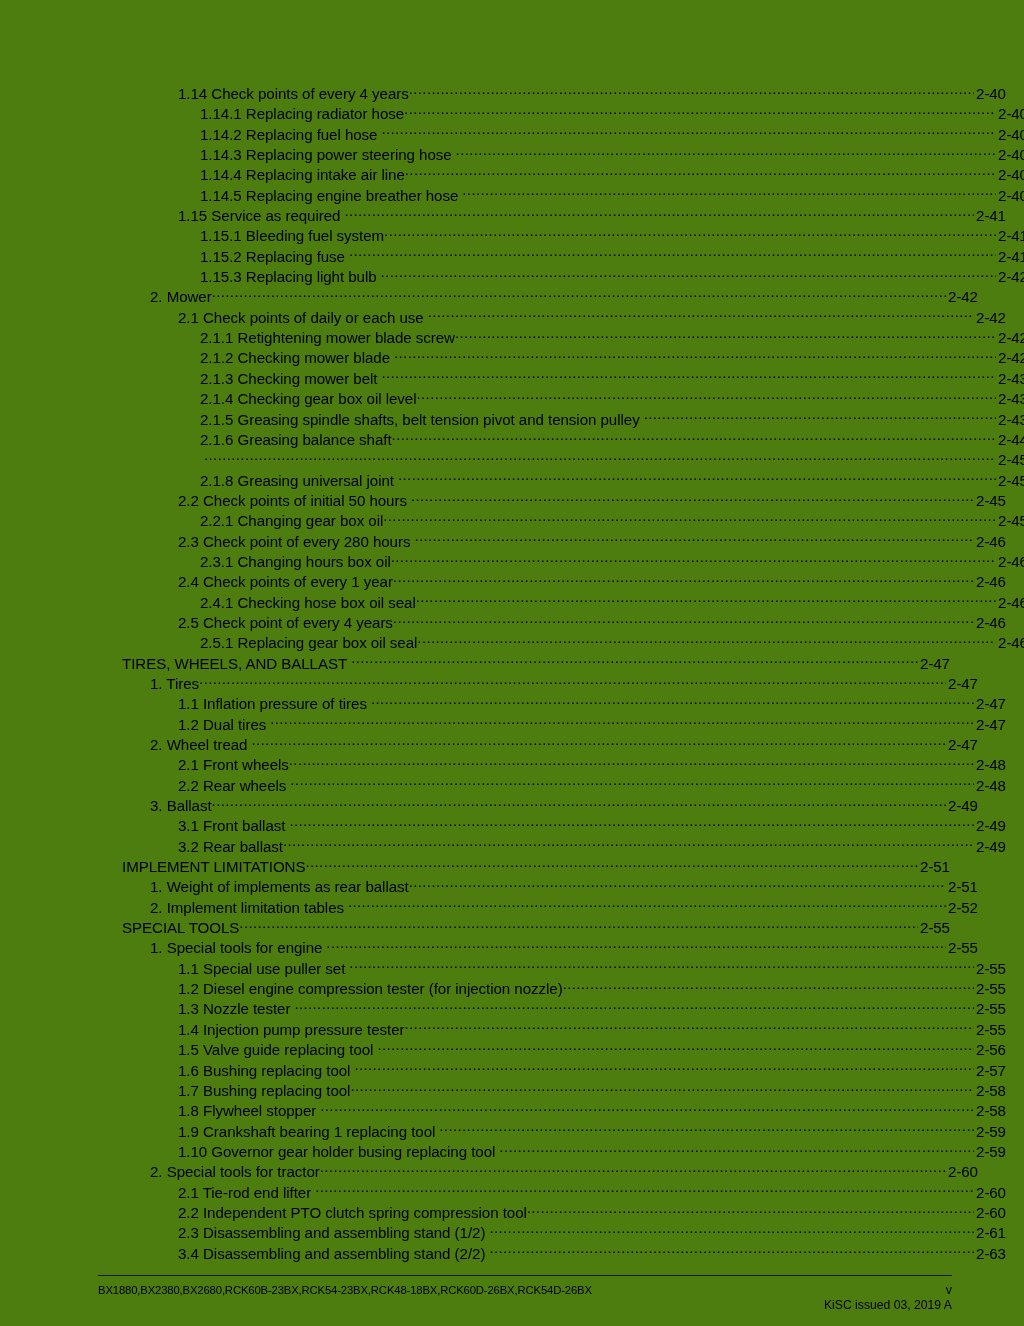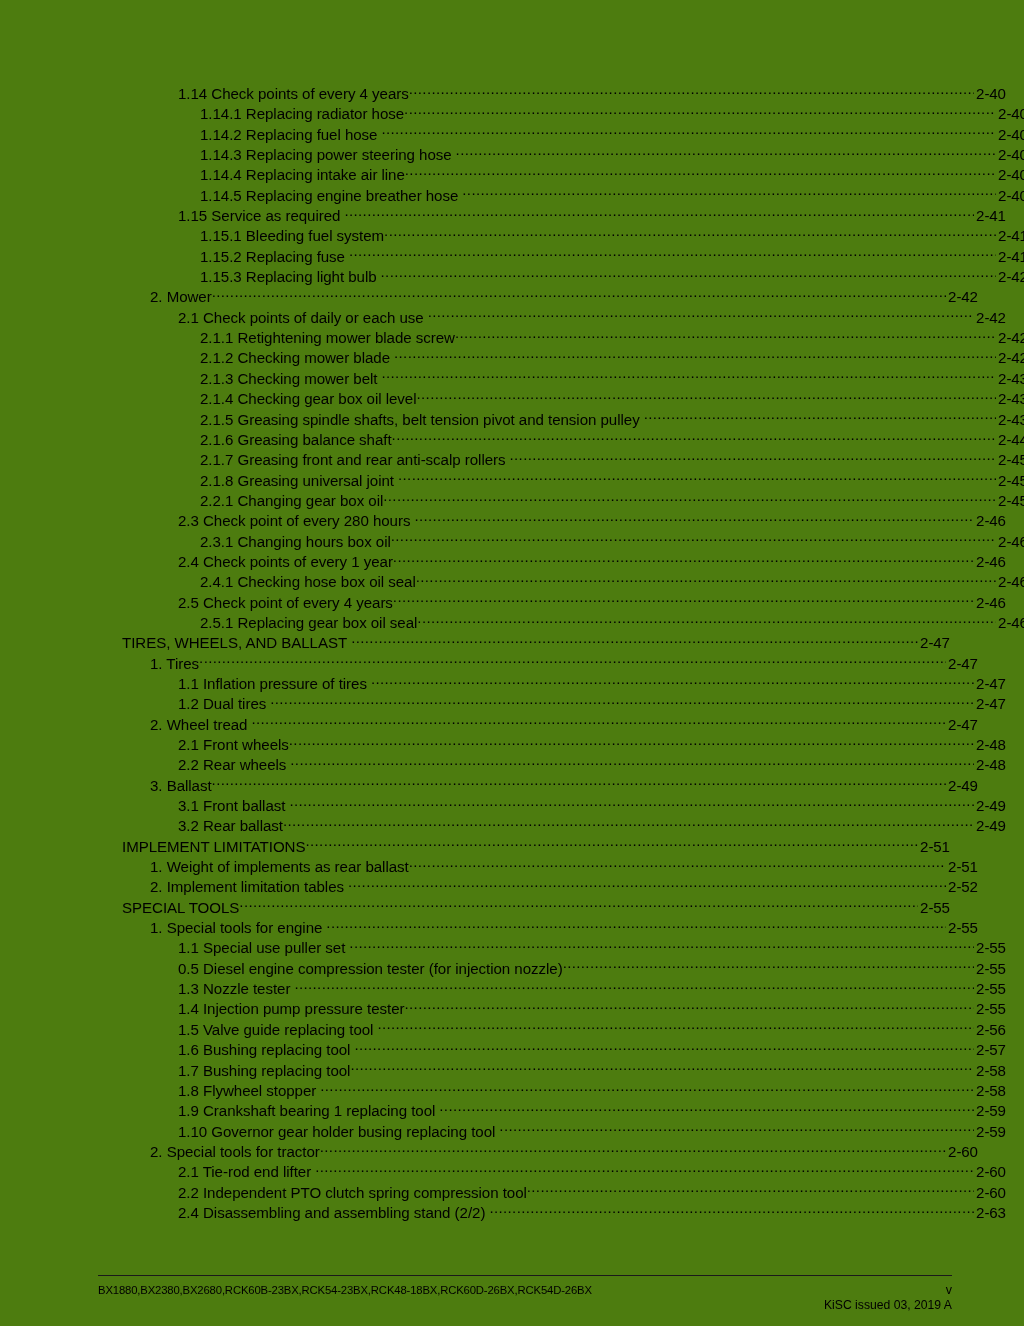--- a/index.html
+++ b/index.html
@@ -205,26 +205,30 @@
         <span class="title">2.1.5 Greasing spindle shafts, belt tension pivot and tension pulley</span>
         <span class="leader"></span>
         <span class="pageno">2-43</span>
       </div>
       <div class="toc-entry lvl3 nogap">
         <span class="title">2.1.6 Greasing balance shaft</span>
         <span class="leader"></span>
         <span class="pageno">2-44</span>
       </div>
       <div class="toc-entry lvl3 gap">
-        <span class="title">2.1.7 Greasing front and rear anti-scalp rollers</span>
         <span class="leader"></span>
         <span class="pageno">2-45</span>
       </div>
       <div class="toc-entry lvl3 gap">
         <span class="title">2.1.8 Greasing universal joint</span>
+        <span class="leader"></span>
+        <span class="pageno">2-45</span>
+      </div>
+      <div class="toc-entry lvl2 gap">
+        <span class="title">2.2 Check points of initial 50 hours</span>
         <span class="leader"></span>
         <span class="pageno">2-45</span>
       </div>
       <div class="toc-entry lvl3 nogap">
         <span class="title">2.2.1 Changing gear box oil</span>
         <span class="leader"></span>
         <span class="pageno">2-45</span>
       </div>
       <div class="toc-entry lvl2 gap">
         <span class="title">2.3 Check point of every 280 hours</span>
@@ -330,21 +334,21 @@
         <span class="title">1. Special tools for engine</span>
         <span class="leader"></span>
         <span class="pageno">2-55</span>
       </div>
       <div class="toc-entry lvl2 gap">
         <span class="title">1.1 Special use puller set</span>
         <span class="leader"></span>
         <span class="pageno">2-55</span>
       </div>
       <div class="toc-entry lvl2 nogap">
-        <span class="title">0.5 Diesel engine compression tester (for injection nozzle)</span>
+        <span class="title">1.2 Diesel engine compression tester (for injection nozzle)</span>
         <span class="leader"></span>
         <span class="pageno">2-55</span>
       </div>
       <div class="toc-entry lvl2 gap">
         <span class="title">1.3 Nozzle tester</span>
         <span class="leader"></span>
         <span class="pageno">2-55</span>
       </div>
       <div class="toc-entry lvl2 nogap">
         <span class="title">1.4 Injection pump pressure tester</span>
@@ -390,21 +394,26 @@
         <span class="title">2.1 Tie-rod end lifter</span>
         <span class="leader"></span>
         <span class="pageno">2-60</span>
       </div>
       <div class="toc-entry lvl2 nogap">
         <span class="title">2.2 Independent PTO clutch spring compression tool</span>
         <span class="leader"></span>
         <span class="pageno">2-60</span>
       </div>
       <div class="toc-entry lvl2 gap">
-        <span class="title">2.4 Disassembling and assembling stand (2/2)</span>
+        <span class="title">2.3 Disassembling and assembling stand (1/2)</span>
+        <span class="leader"></span>
+        <span class="pageno">2-61</span>
+      </div>
+      <div class="toc-entry lvl2 gap">
+        <span class="title">3.4 Disassembling and assembling stand (2/2)</span>
         <span class="leader"></span>
         <span class="pageno">2-63</span>
       </div>
     </div>
 
   <div class="footer-rule"></div>
 
   <div class="footer">
     <div class="footer-left">BX1880,BX2380,BX2680,RCK60B-23BX,RCK54-23BX,RCK48-18BX,RCK60D-26BX,RCK54D-26BX</div>
     <div class="footer-right">

